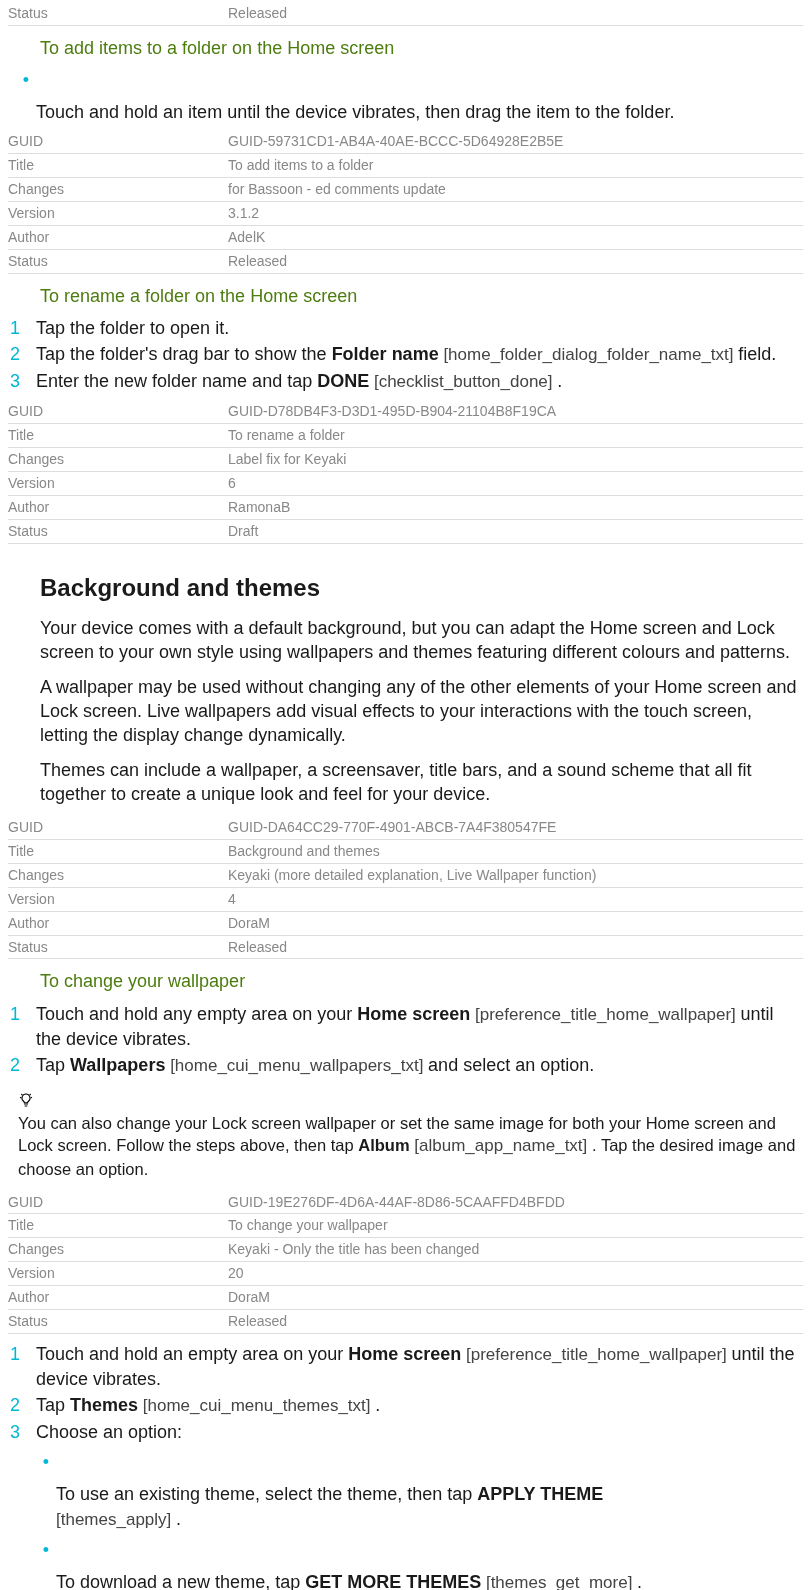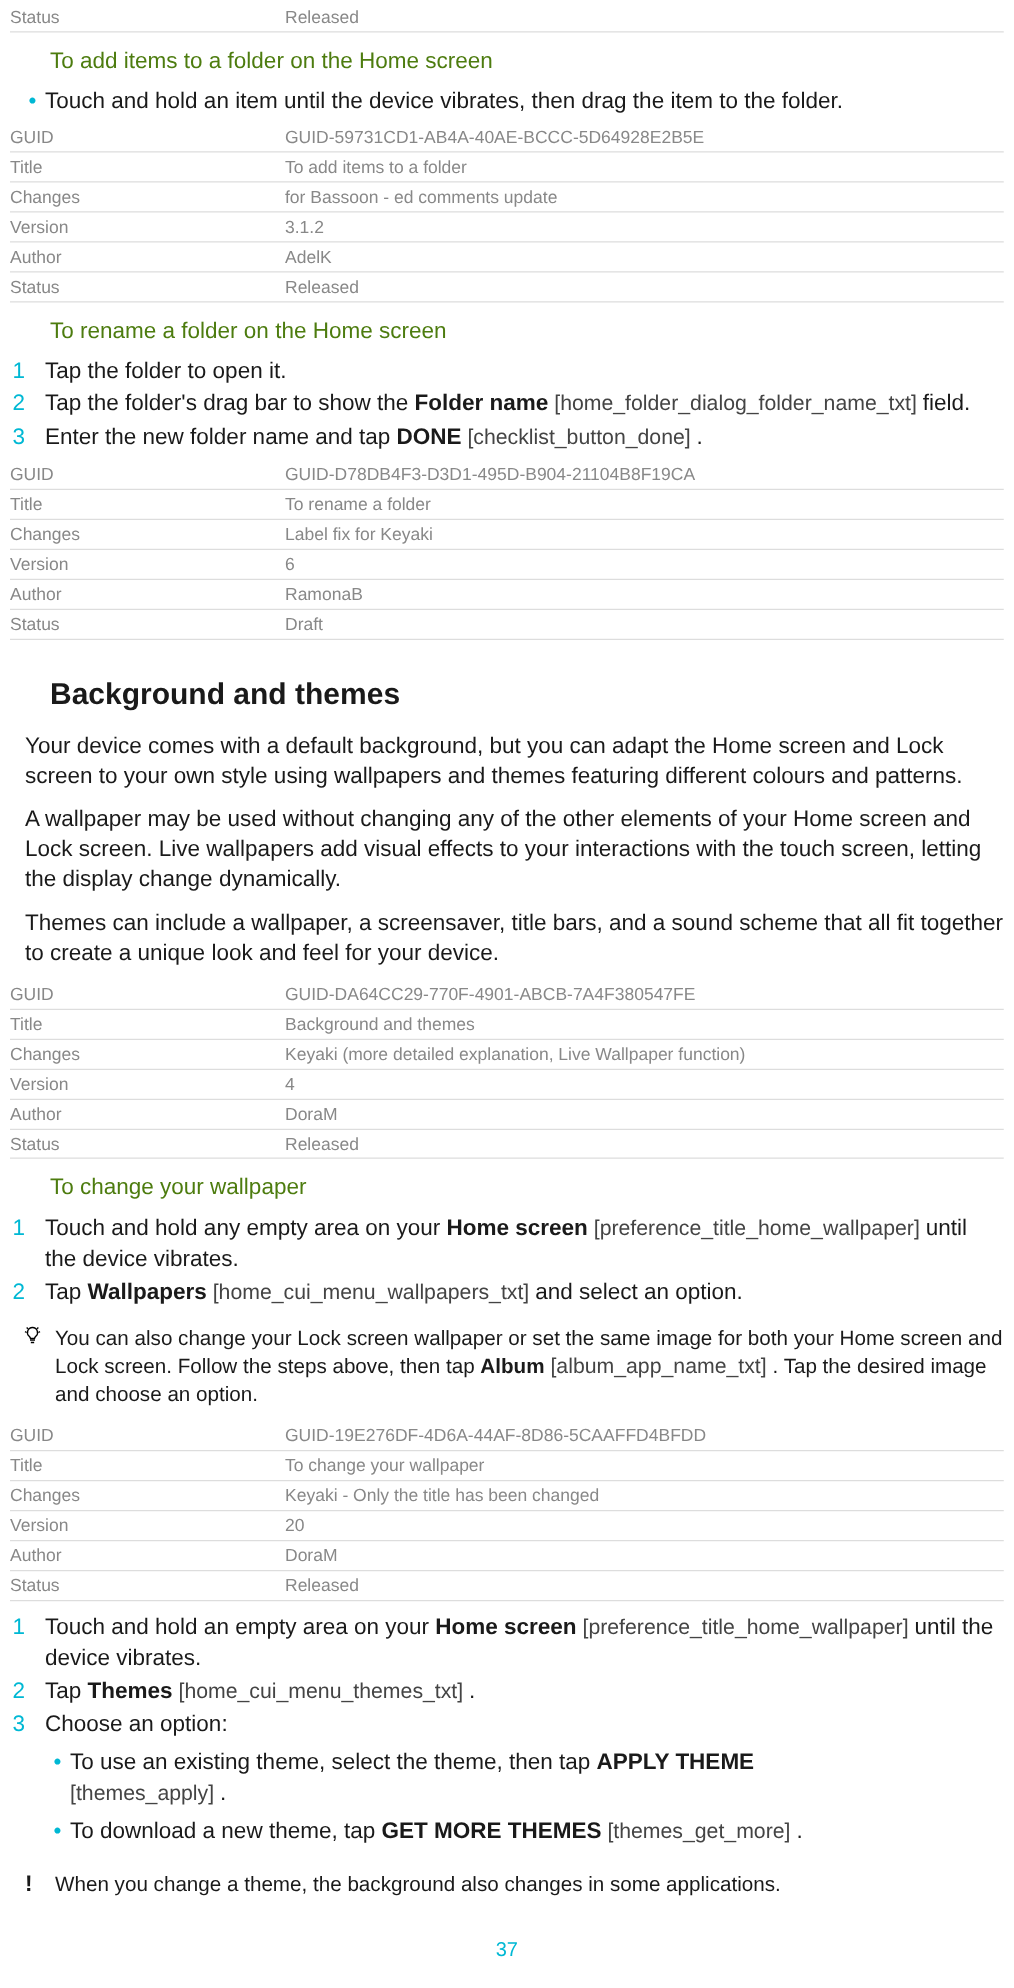--- a/index.html
+++ b/index.html
@@ -33,36 +33,36 @@
       font-size: 18px;
       font-weight: normal;
       margin: 10px 0 8px 32px;
     }
     .h2-title {
       font-size: 24px;
       font-weight: bold;
       margin: 28px 0 12px 32px;
     }
     .para {
-      margin: 6px 0 10px 12px;
+      margin: 6px 0 10px 32px;
       font-size: 18px;
     }
     .bullet-row {
       display: flex;
       margin: 6px 0 6px 8px;
     }
     .bullet-dot {
       color: #00b8d4;
       width: 20px;
       font-size: 18px;
       line-height: 1.35;
       flex-shrink: 0;
       text-align: center;
     }
-    .bullet-text { flex: 1; }
+    .bullet-text { flex: 1; margin-top: 32px; }
     ol.steps {
       list-style: none;
       margin: 4px 0 6px 0;
       padding: 0;
     }
     ol.steps li {
       display: flex;
       margin: 2px 0;
     }
     ol.steps .num {
@@ -80,20 +80,21 @@
     .bold { font-weight: bold; text-align: center; }
     .ref {
       font-size: 17px;
       color: #444;
       font-weight: normal;
     }
     .tip-row {
       display: flex;
       margin: 14px 0 10px 10px;
       font-size: 16.5px;
+      flex-direction: column;
     }
     .tip-icon {
       width: 26px;
       flex-shrink: 0;
       font-size: 16px;
       line-height: 1.2;
       text-align: left;
     }
     .tip-text { flex: 1; }
     .warn-row {

